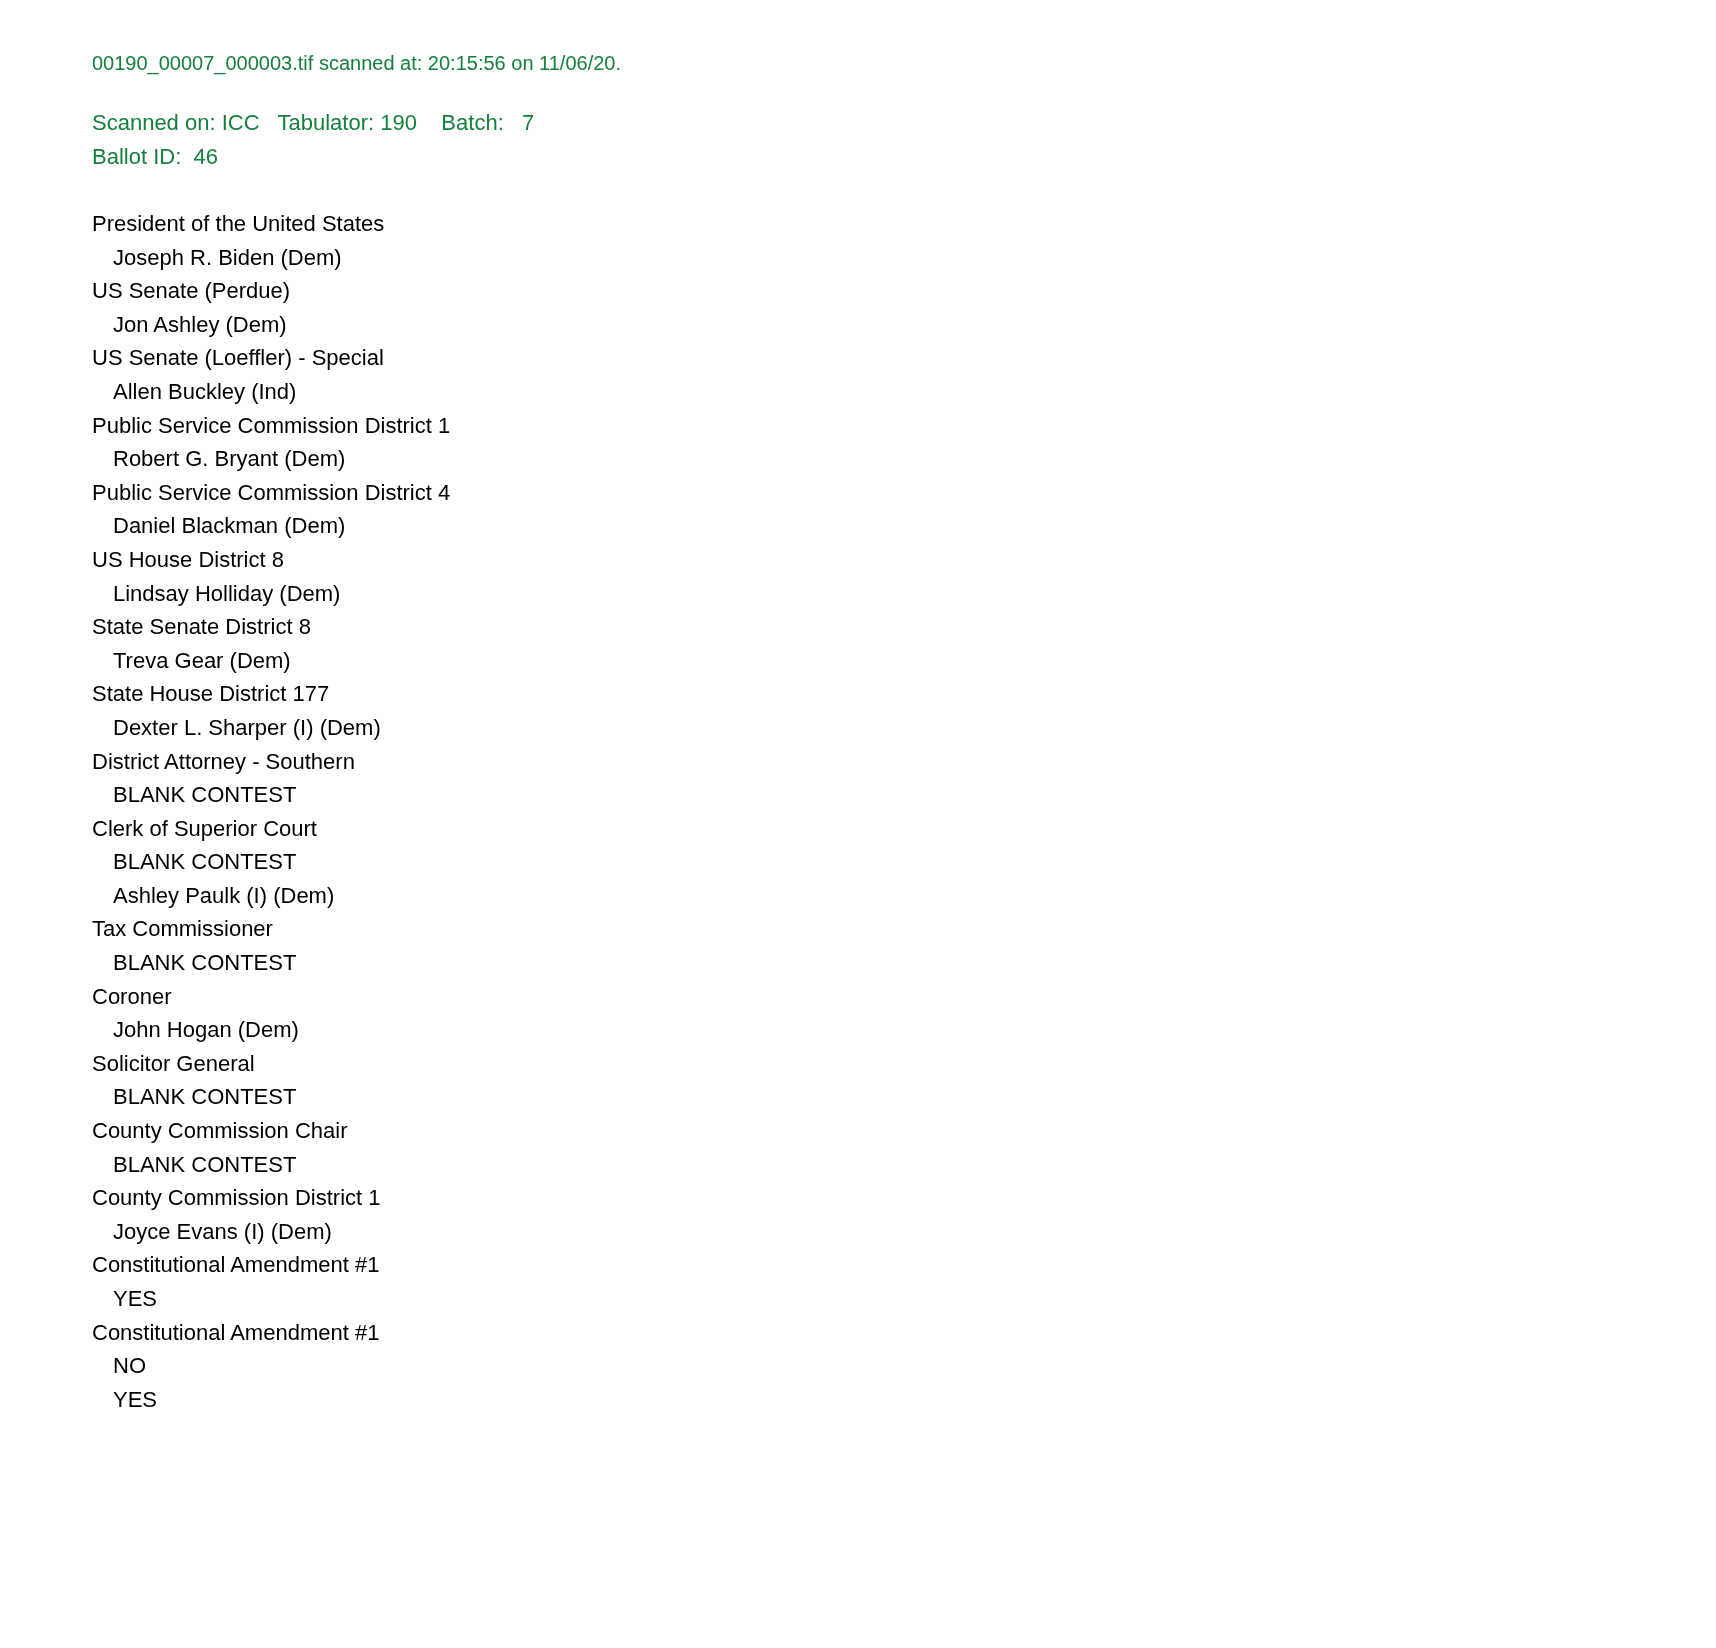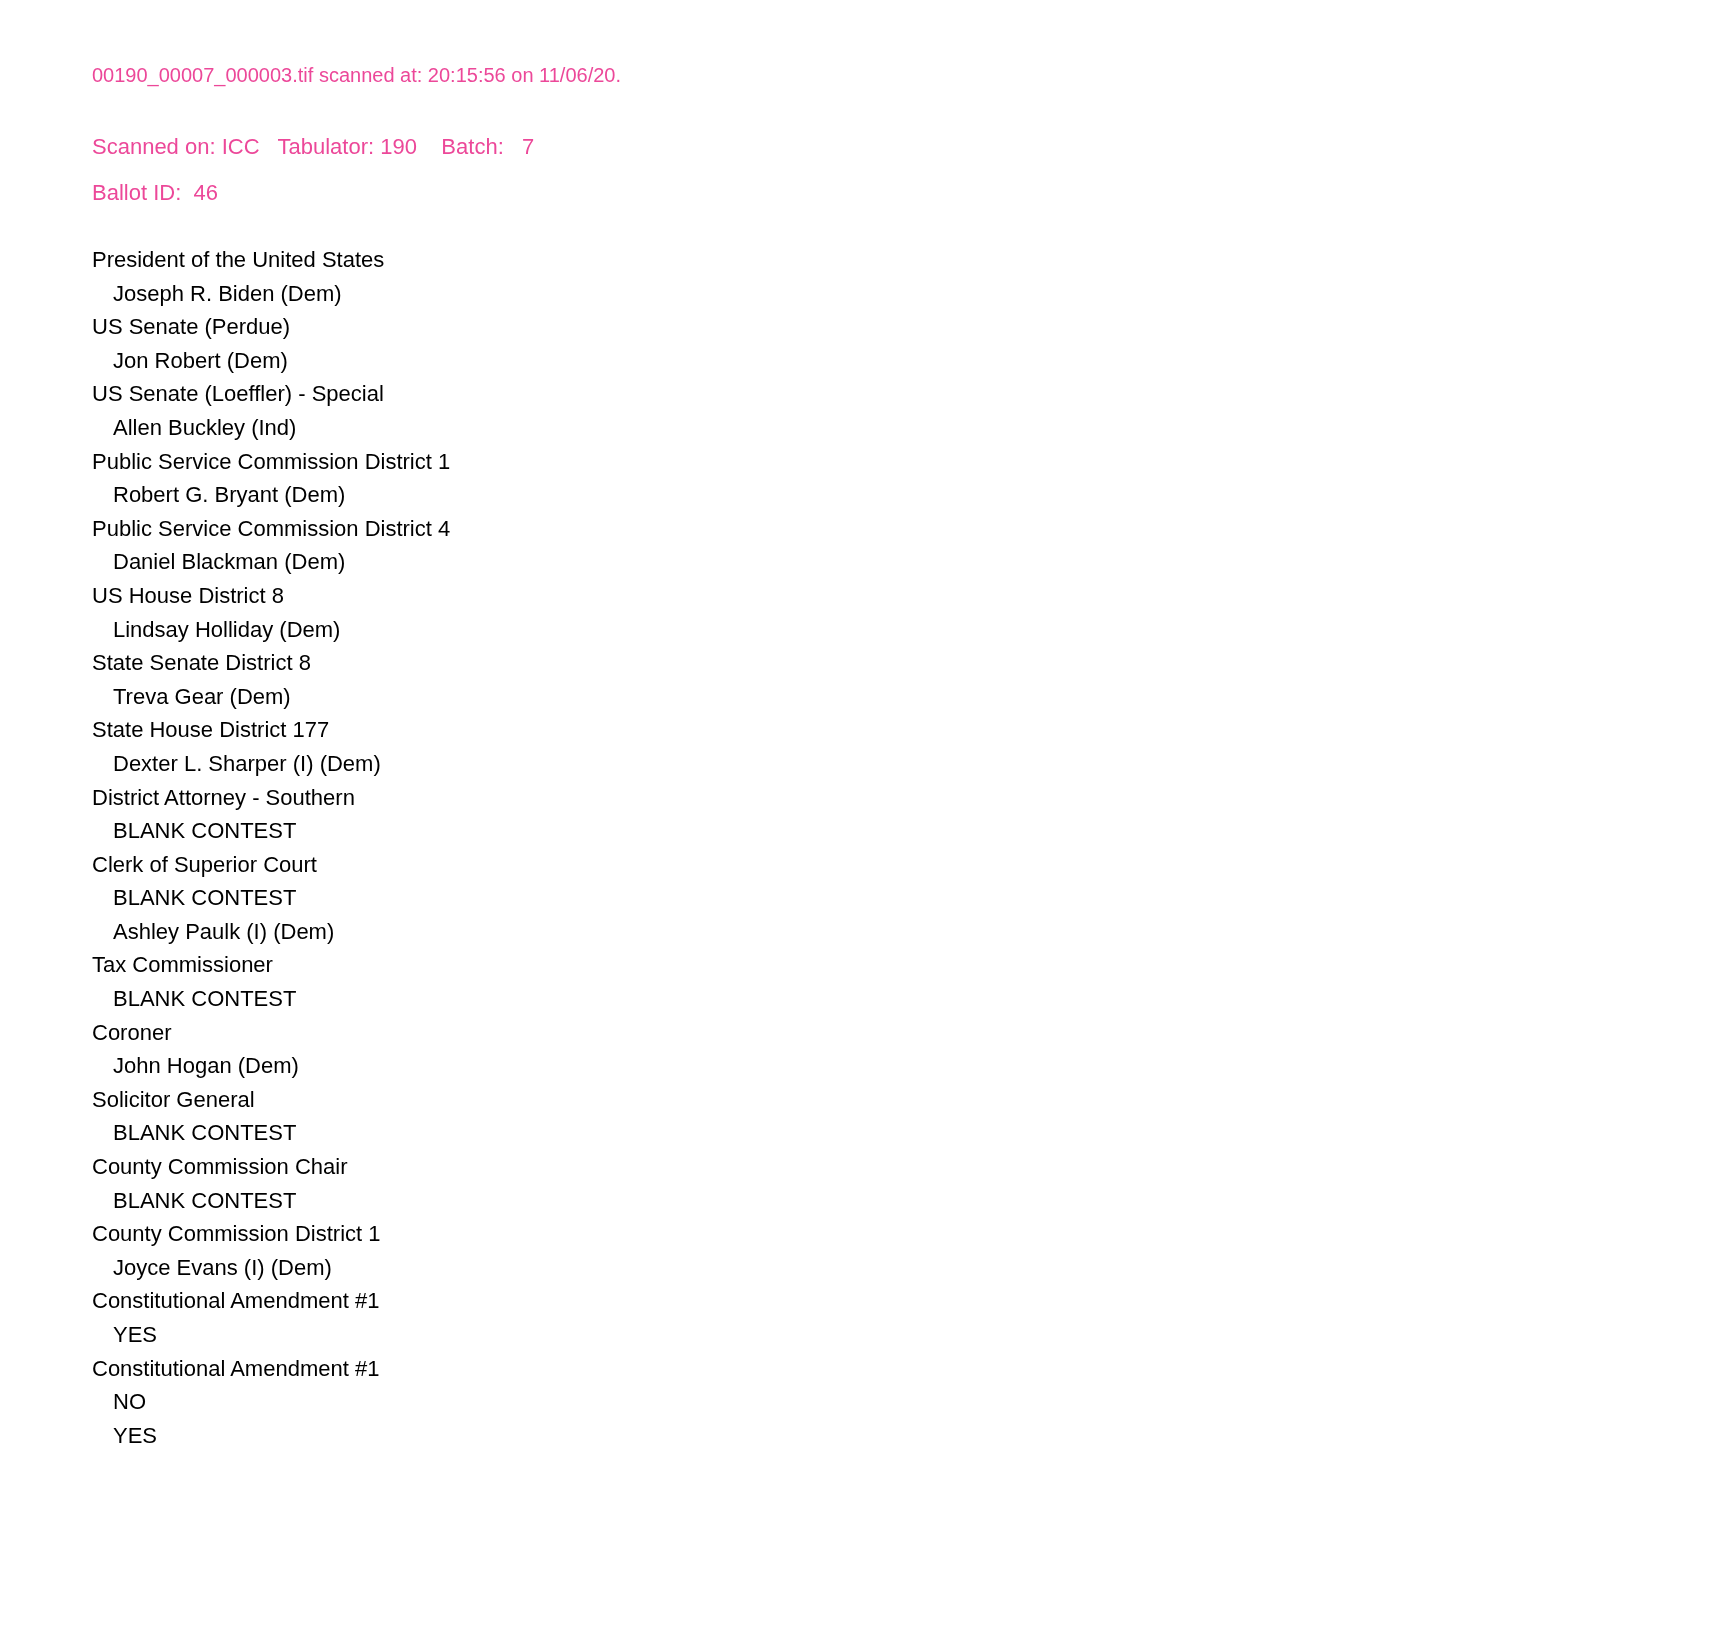--- a/index.html
+++ b/index.html
@@ -17,22 +17,21 @@
   .page {
     padding: 48px 0 0 92px;
     box-sizing: border-box;
     width: 1716px;
     height: 1648px;
   }
   .line {
     font-size: 22px;
     line-height: 33.5px;
     white-space: pre;
-    color: #ec4899;
-    margin-top: 12px;
+    color: #15803d;
   }
   .scan-line {
     font-size: 20px;
     line-height: 30px;
   }
   .spacer-sm { height: 28px; }
   .spacer-md { height: 34px; }
   .contest { margin: 0; }
   .contest-name {
     font-size: 22px;
@@ -62,21 +61,21 @@
   <div class="spacer-md"></div>
 
   <div id="contest-list">
   <div class="contest">
     <div class="contest-name">President of the United States</div>
     <div class="contest-selection">Joseph R. Biden (Dem)</div>
   </div>
 
   <div class="contest">
     <div class="contest-name">US Senate (Perdue)</div>
-    <div class="contest-selection">Jon Robert (Dem)</div>
+    <div class="contest-selection">Jon Ashley (Dem)</div>
   </div>
 
   <div class="contest">
     <div class="contest-name">US Senate (Loeffler) - Special</div>
     <div class="contest-selection">Allen Buckley (Ind)</div>
   </div>
 
   <div class="contest">
     <div class="contest-name">Public Service Commission District 1</div>
     <div class="contest-selection">Robert G. Bryant (Dem)</div>

